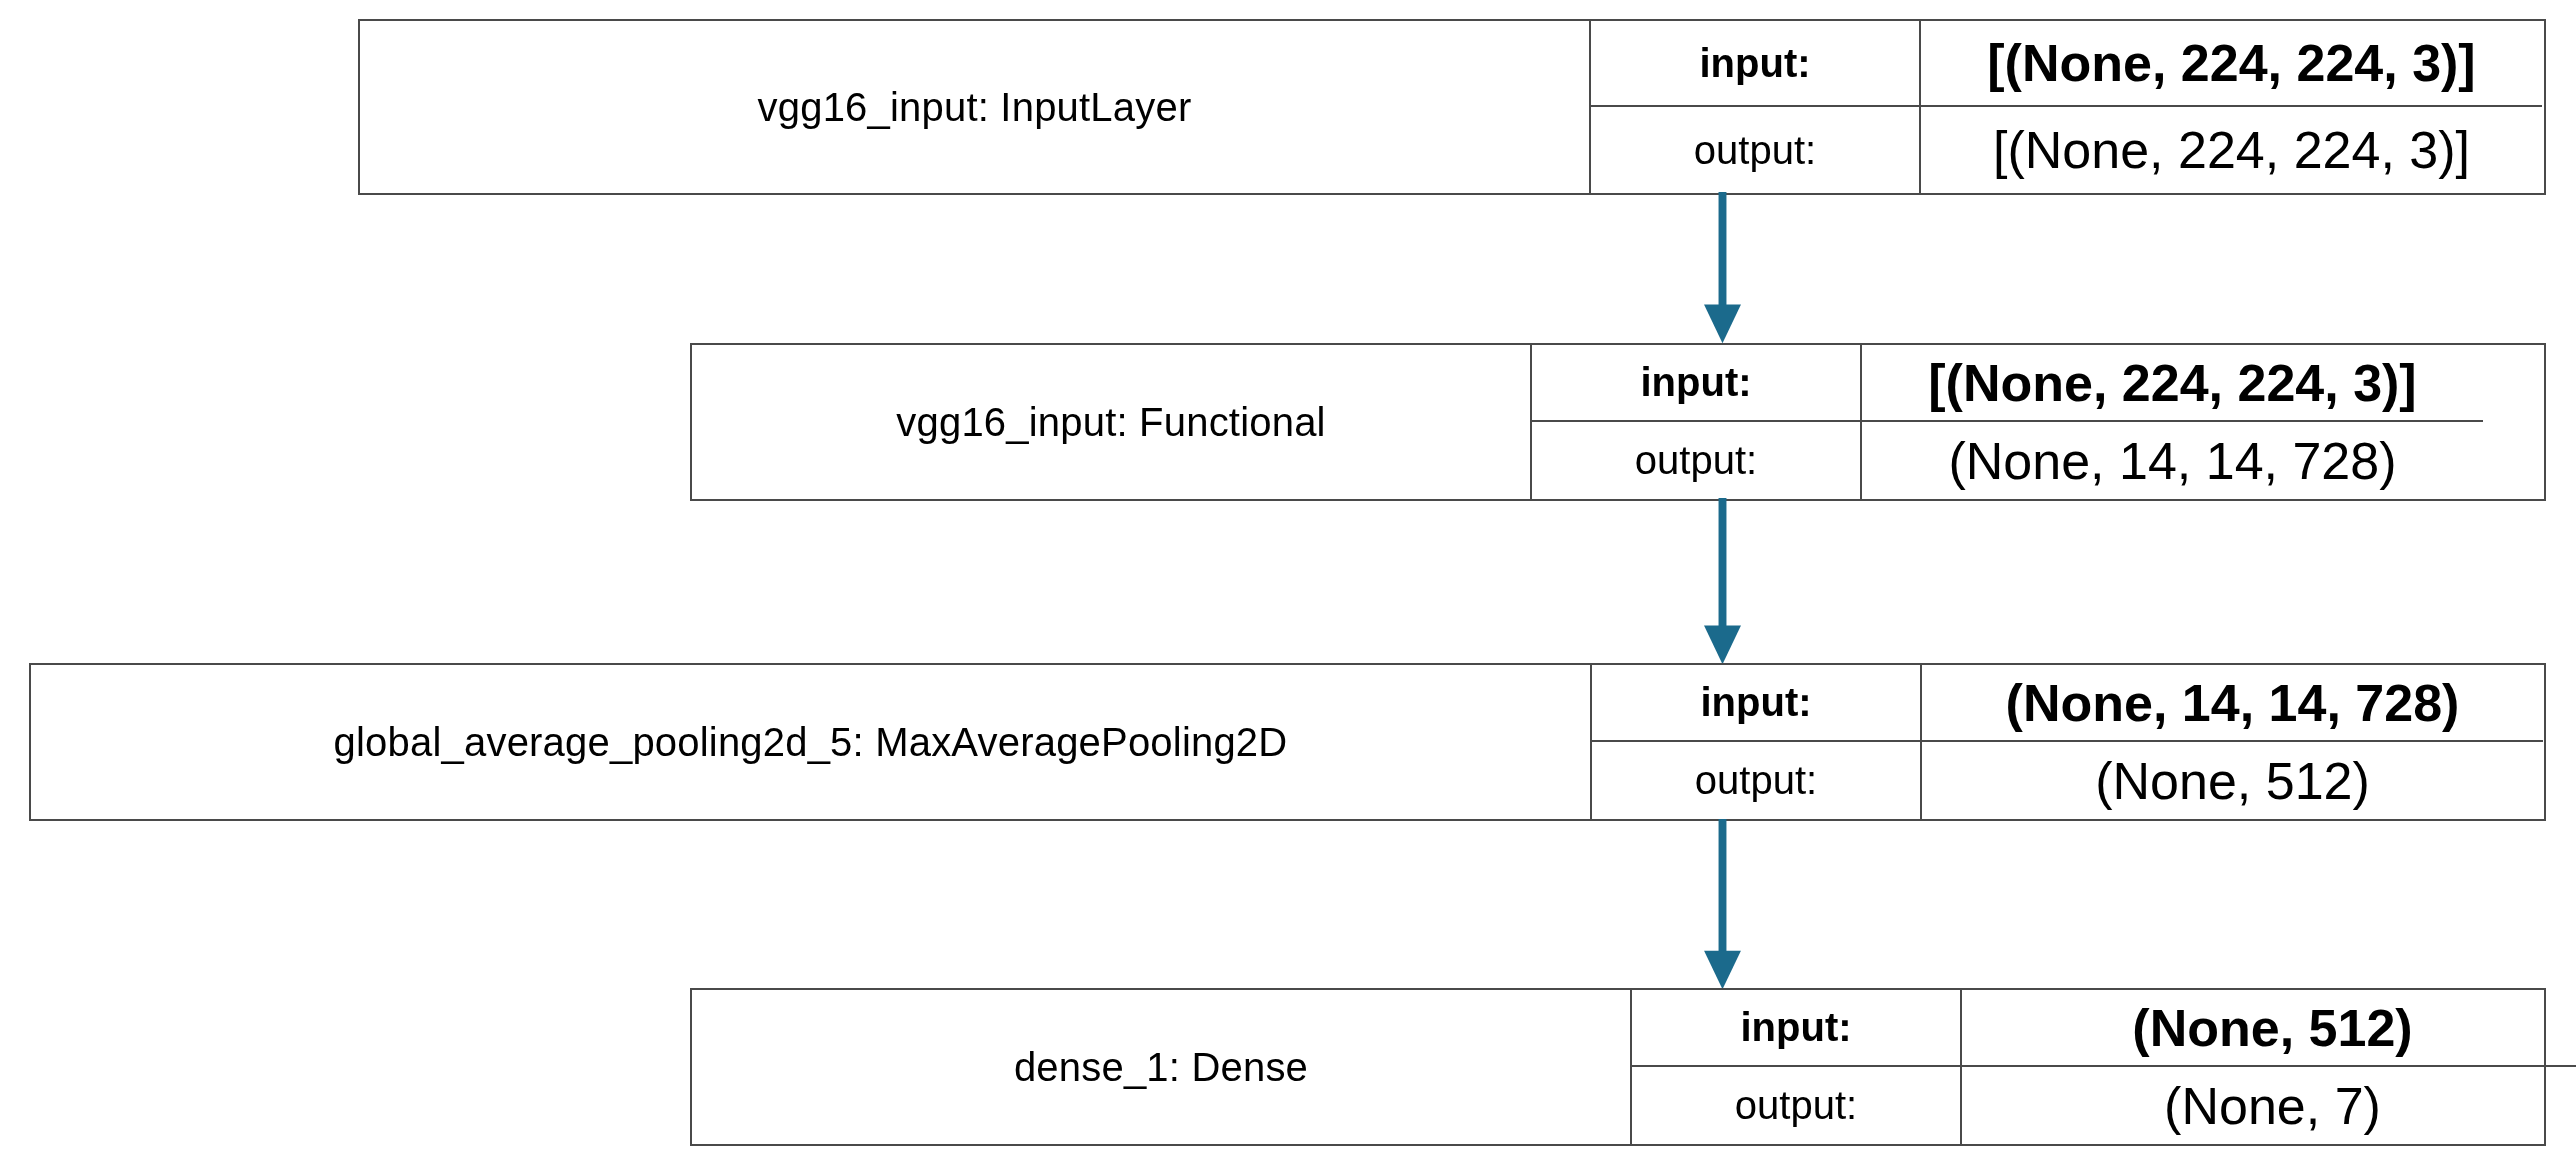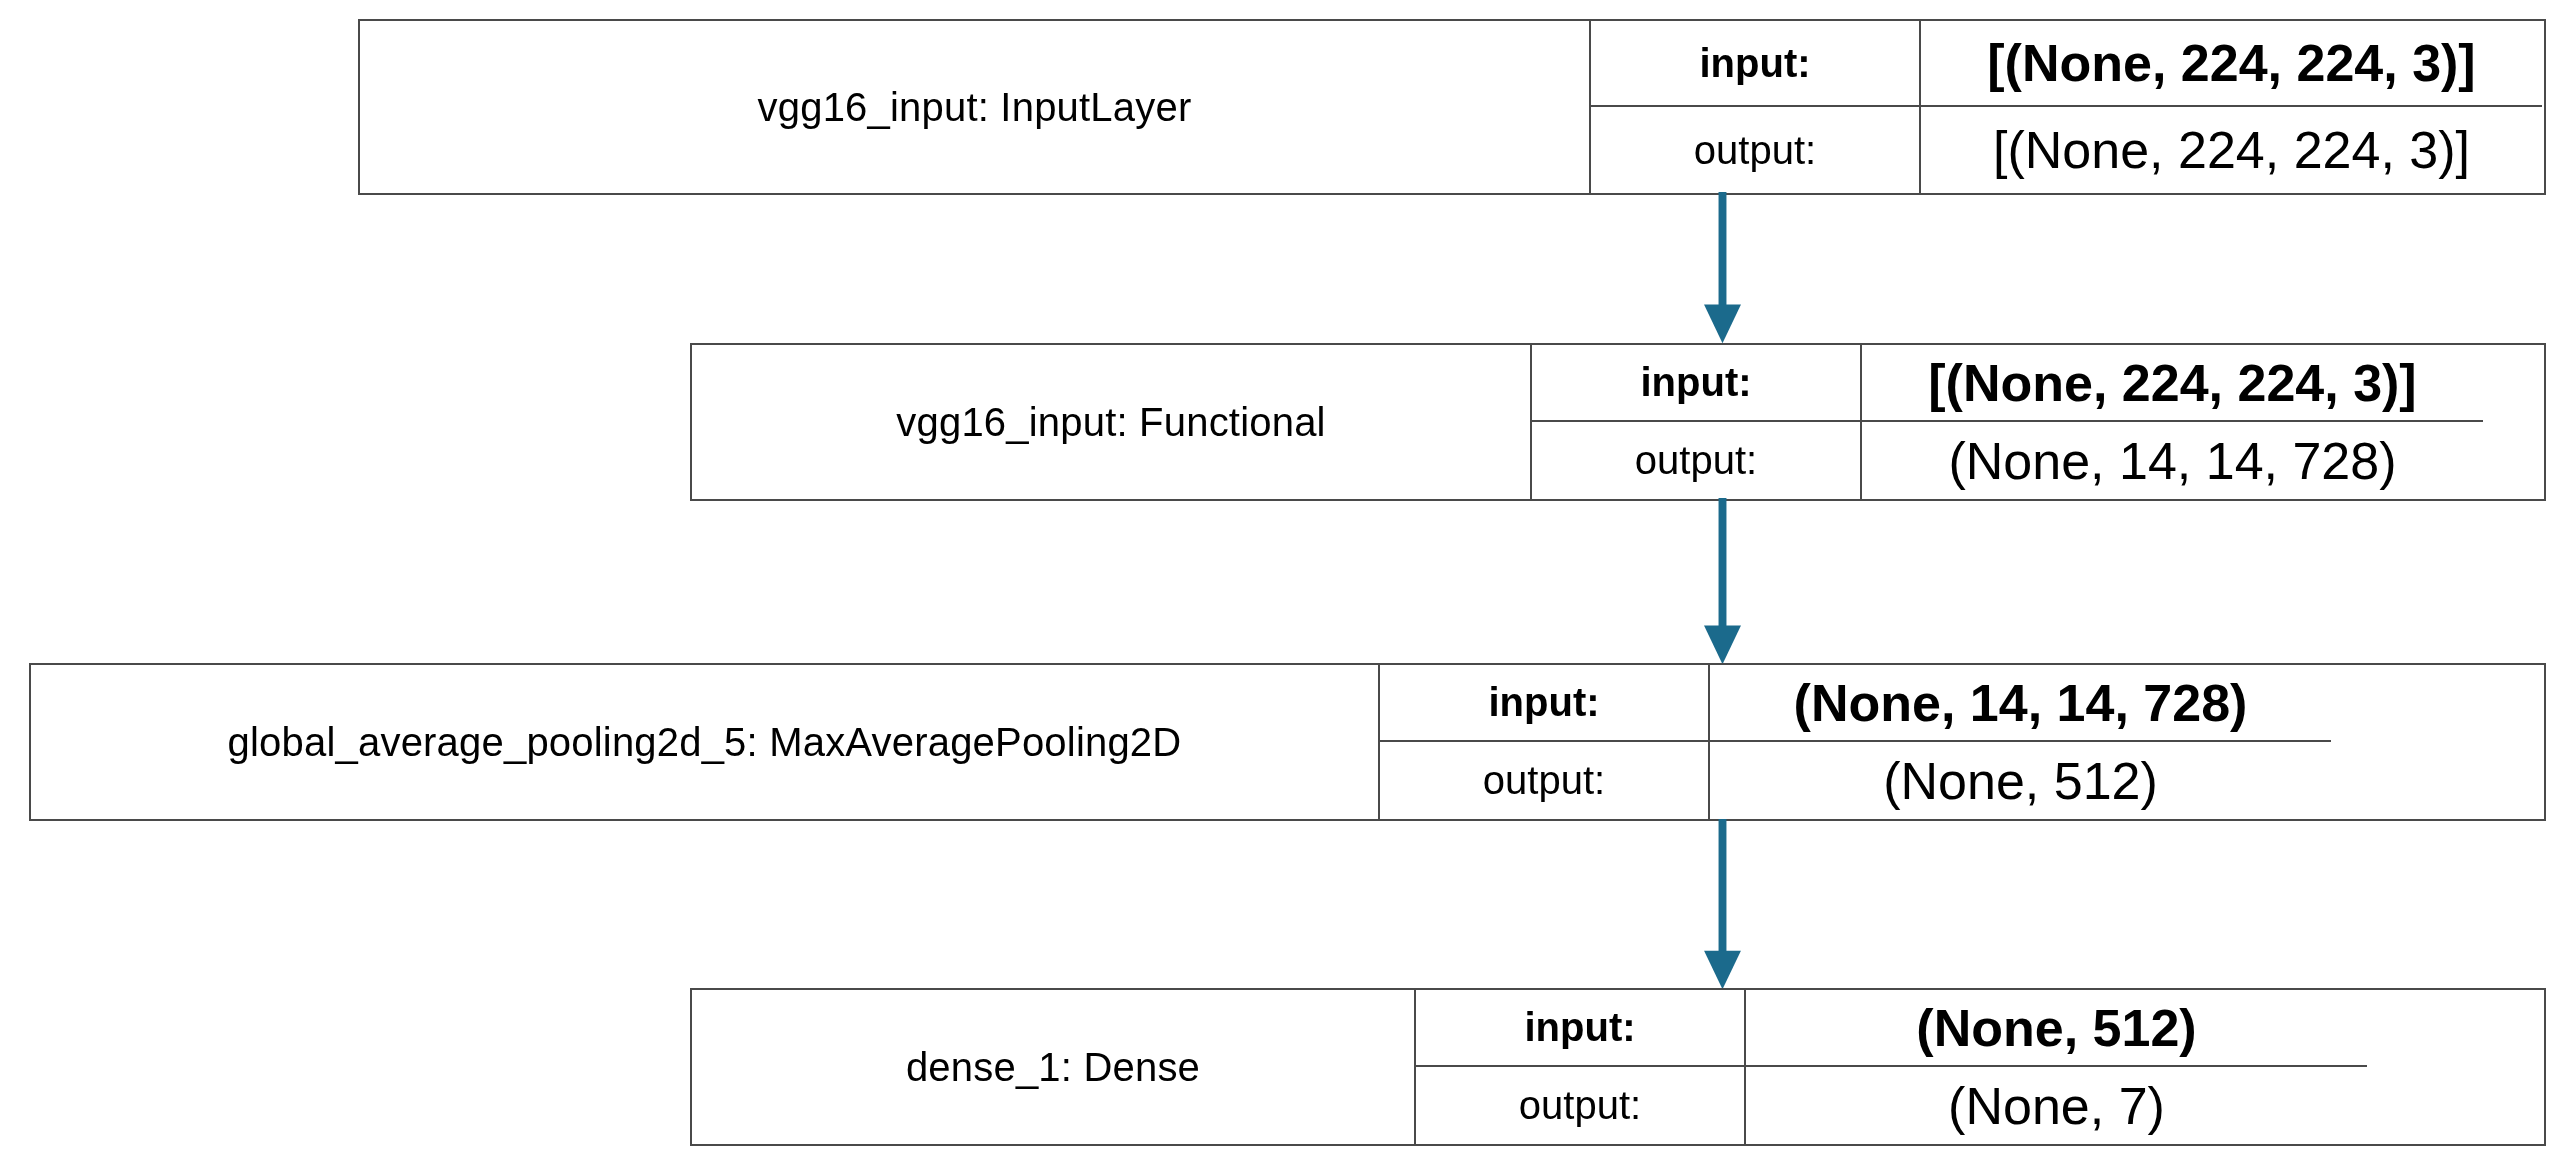--- a/index.html
+++ b/index.html
@@ -127,42 +127,42 @@
   </div>
 
   <div class="edge" style="left:1696px; top:498px; width:53px; height:168px;">
     <svg width="53" height="168" viewBox="0 0 60 191" xmlns="http://www.w3.org/2000/svg">
       <line x1="30" y1="0" x2="30" y2="157" stroke="#1b6a8c" stroke-width="9"></line>
       <polygon points="30,189 9,145 51,145" fill="#1b6a8c"></polygon>
     </svg>
   </div>
 
   <div class="node" style="left:29px; top:663px; width:2517px; height:158px;">
-    <div class="node-name" style="width:1347px;">global_average_pooling2d_5: MaxAveragePooling2D</div>
+    <div class="node-name" style="width:1559px;">global_average_pooling2d_5: MaxAveragePooling2D</div>
     <div class="node-io" style="width:953px;">
       <div class="io-row first">
         <div class="io-label">input:</div>
         <div class="io-value">(None, 14, 14, 728)</div>
       </div>
       <div class="io-row">
         <div class="io-label">output:</div>
         <div class="io-value">(None, 512)</div>
       </div>
     </div>
   </div>
 
   <div class="edge" style="left:1696px; top:819px; width:53px; height:172px;">
     <svg width="53" height="172" viewBox="0 0 60 196" xmlns="http://www.w3.org/2000/svg">
       <line x1="30" y1="0" x2="30" y2="162" stroke="#1b6a8c" stroke-width="9"></line>
       <polygon points="30,194 9,150 51,150" fill="#1b6a8c"></polygon>
     </svg>
   </div>
 
   <div class="node" style="left:690px; top:988px; width:1856px; height:158px;">
-    <div class="node-name" style="width:722px;">dense_1: Dense</div>
+    <div class="node-name" style="width:938px;">dense_1: Dense</div>
     <div class="node-io" style="width:953px;">
       <div class="io-row first">
         <div class="io-label">input:</div>
         <div class="io-value">(None, 512)</div>
       </div>
       <div class="io-row">
         <div class="io-label">output:</div>
         <div class="io-value">(None, 7)</div>
       </div>
     </div>

